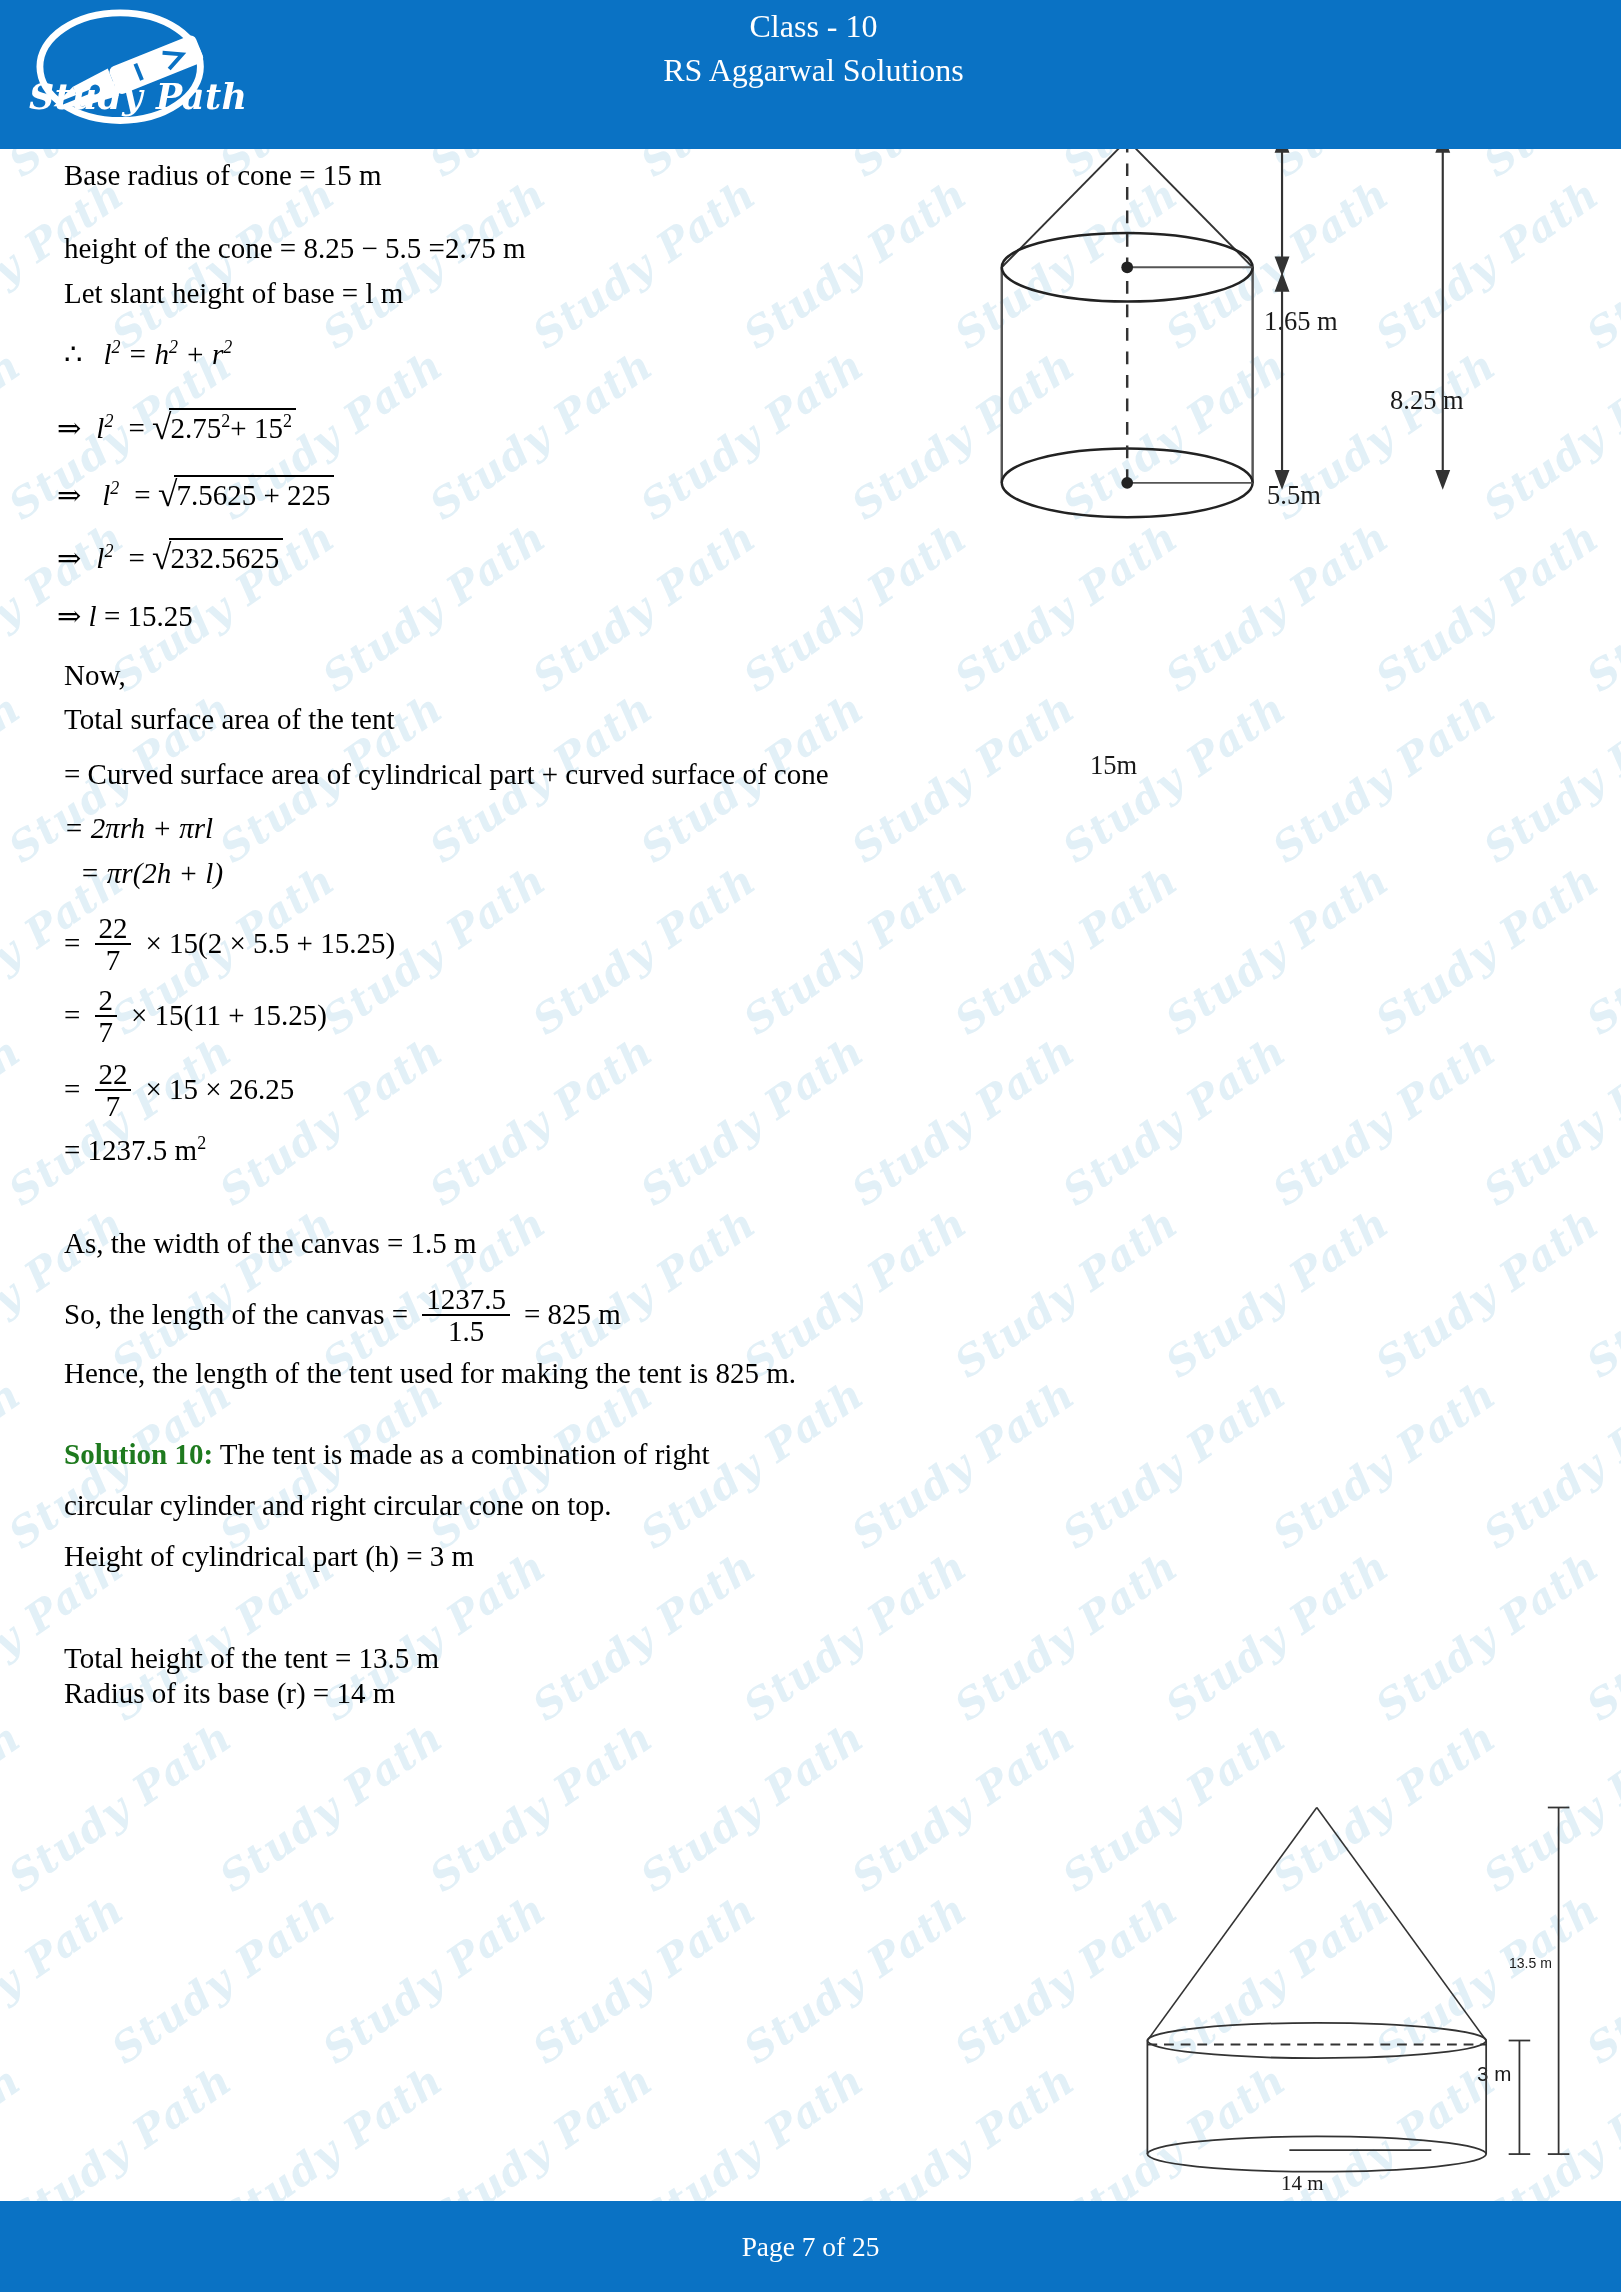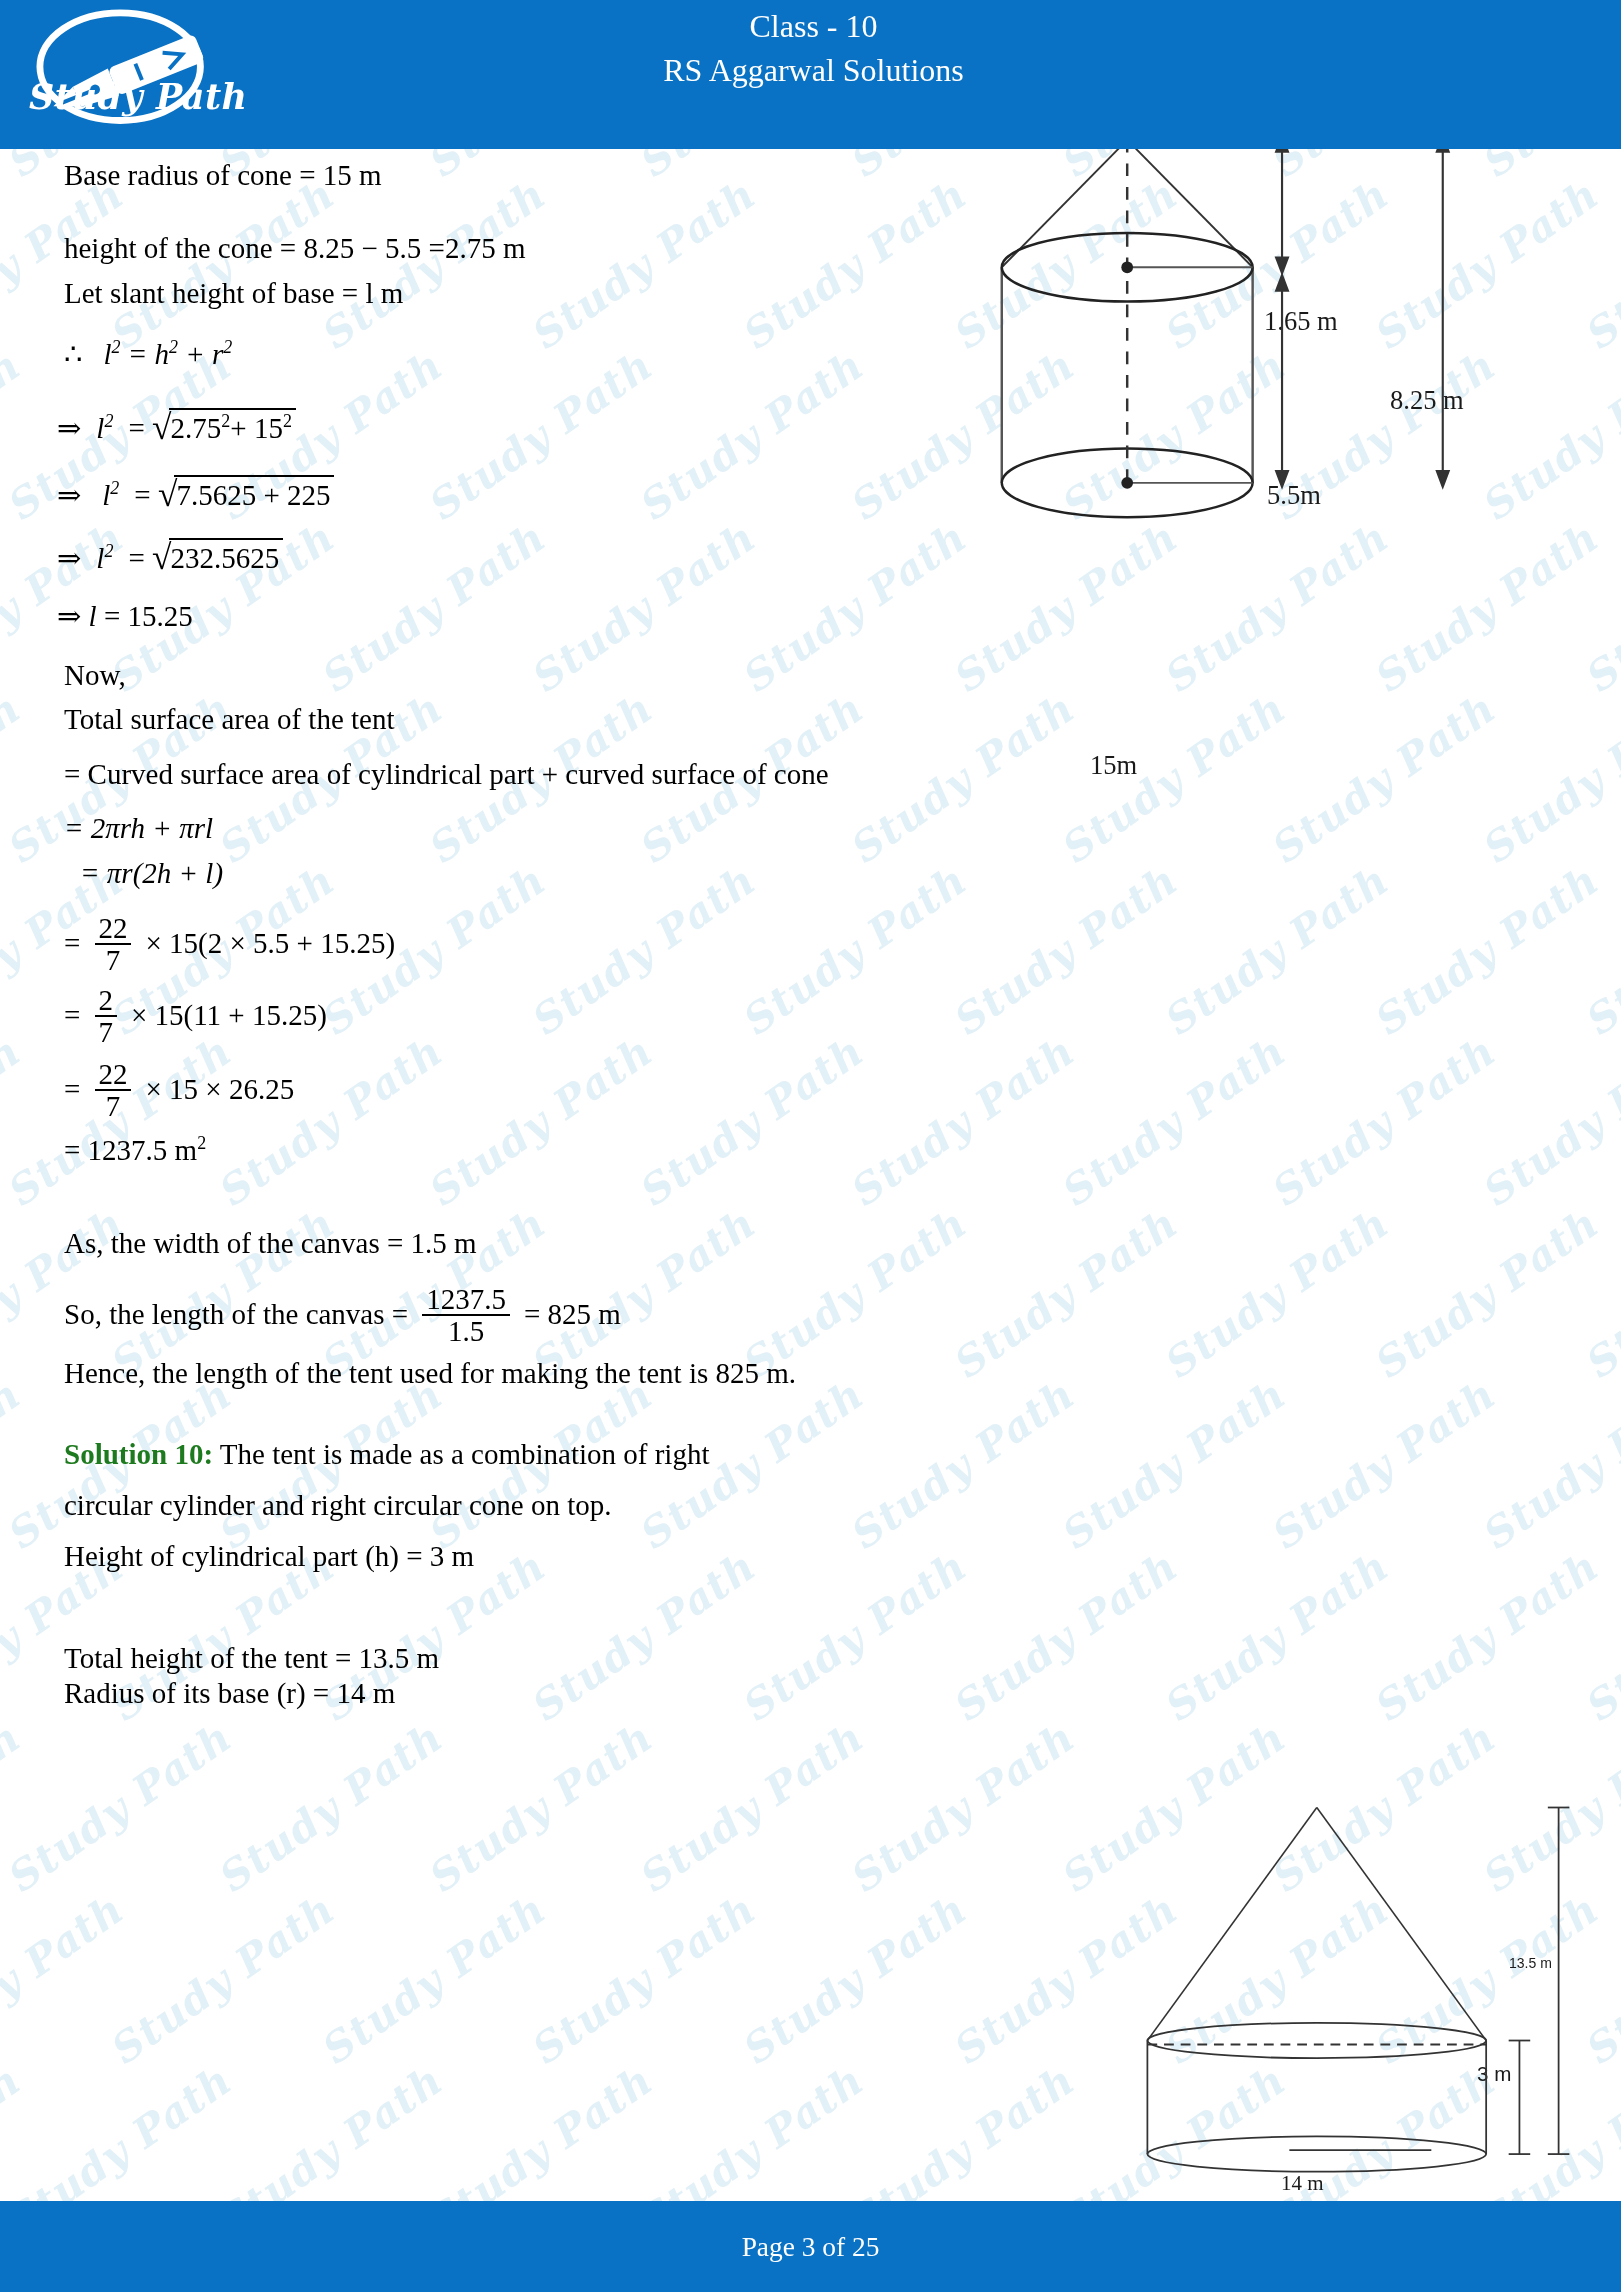--- a/index.html
+++ b/index.html
@@ -482,17 +482,17 @@
       <line x1="449" y1="24" x2="471" y2="24"></line>
       <line x1="449" y1="378" x2="471" y2="378"></line>
     </g>
   </svg>
 
   <div class="dim-label" style="left:1509px; top:1955px; font-size:14px; font-family:'Liberation Sans', sans-serif;">13.5 m</div>
   <div class="dim-label" style="left:1477px; top:2062px; font-size:20.6px; font-family:'Liberation Sans', sans-serif;">3 m</div>
   <div class="dim-label" style="left:1281px; top:2171px; font-size:21px; font-family:Liberation Serif, serif;">14 m</div>
 
   <div class="footer">
-    <span>Page 3 of 25</span>
+    <span>Page 7 of 25</span>
   </div>
 
 </div>
 
 
 </body></html>

